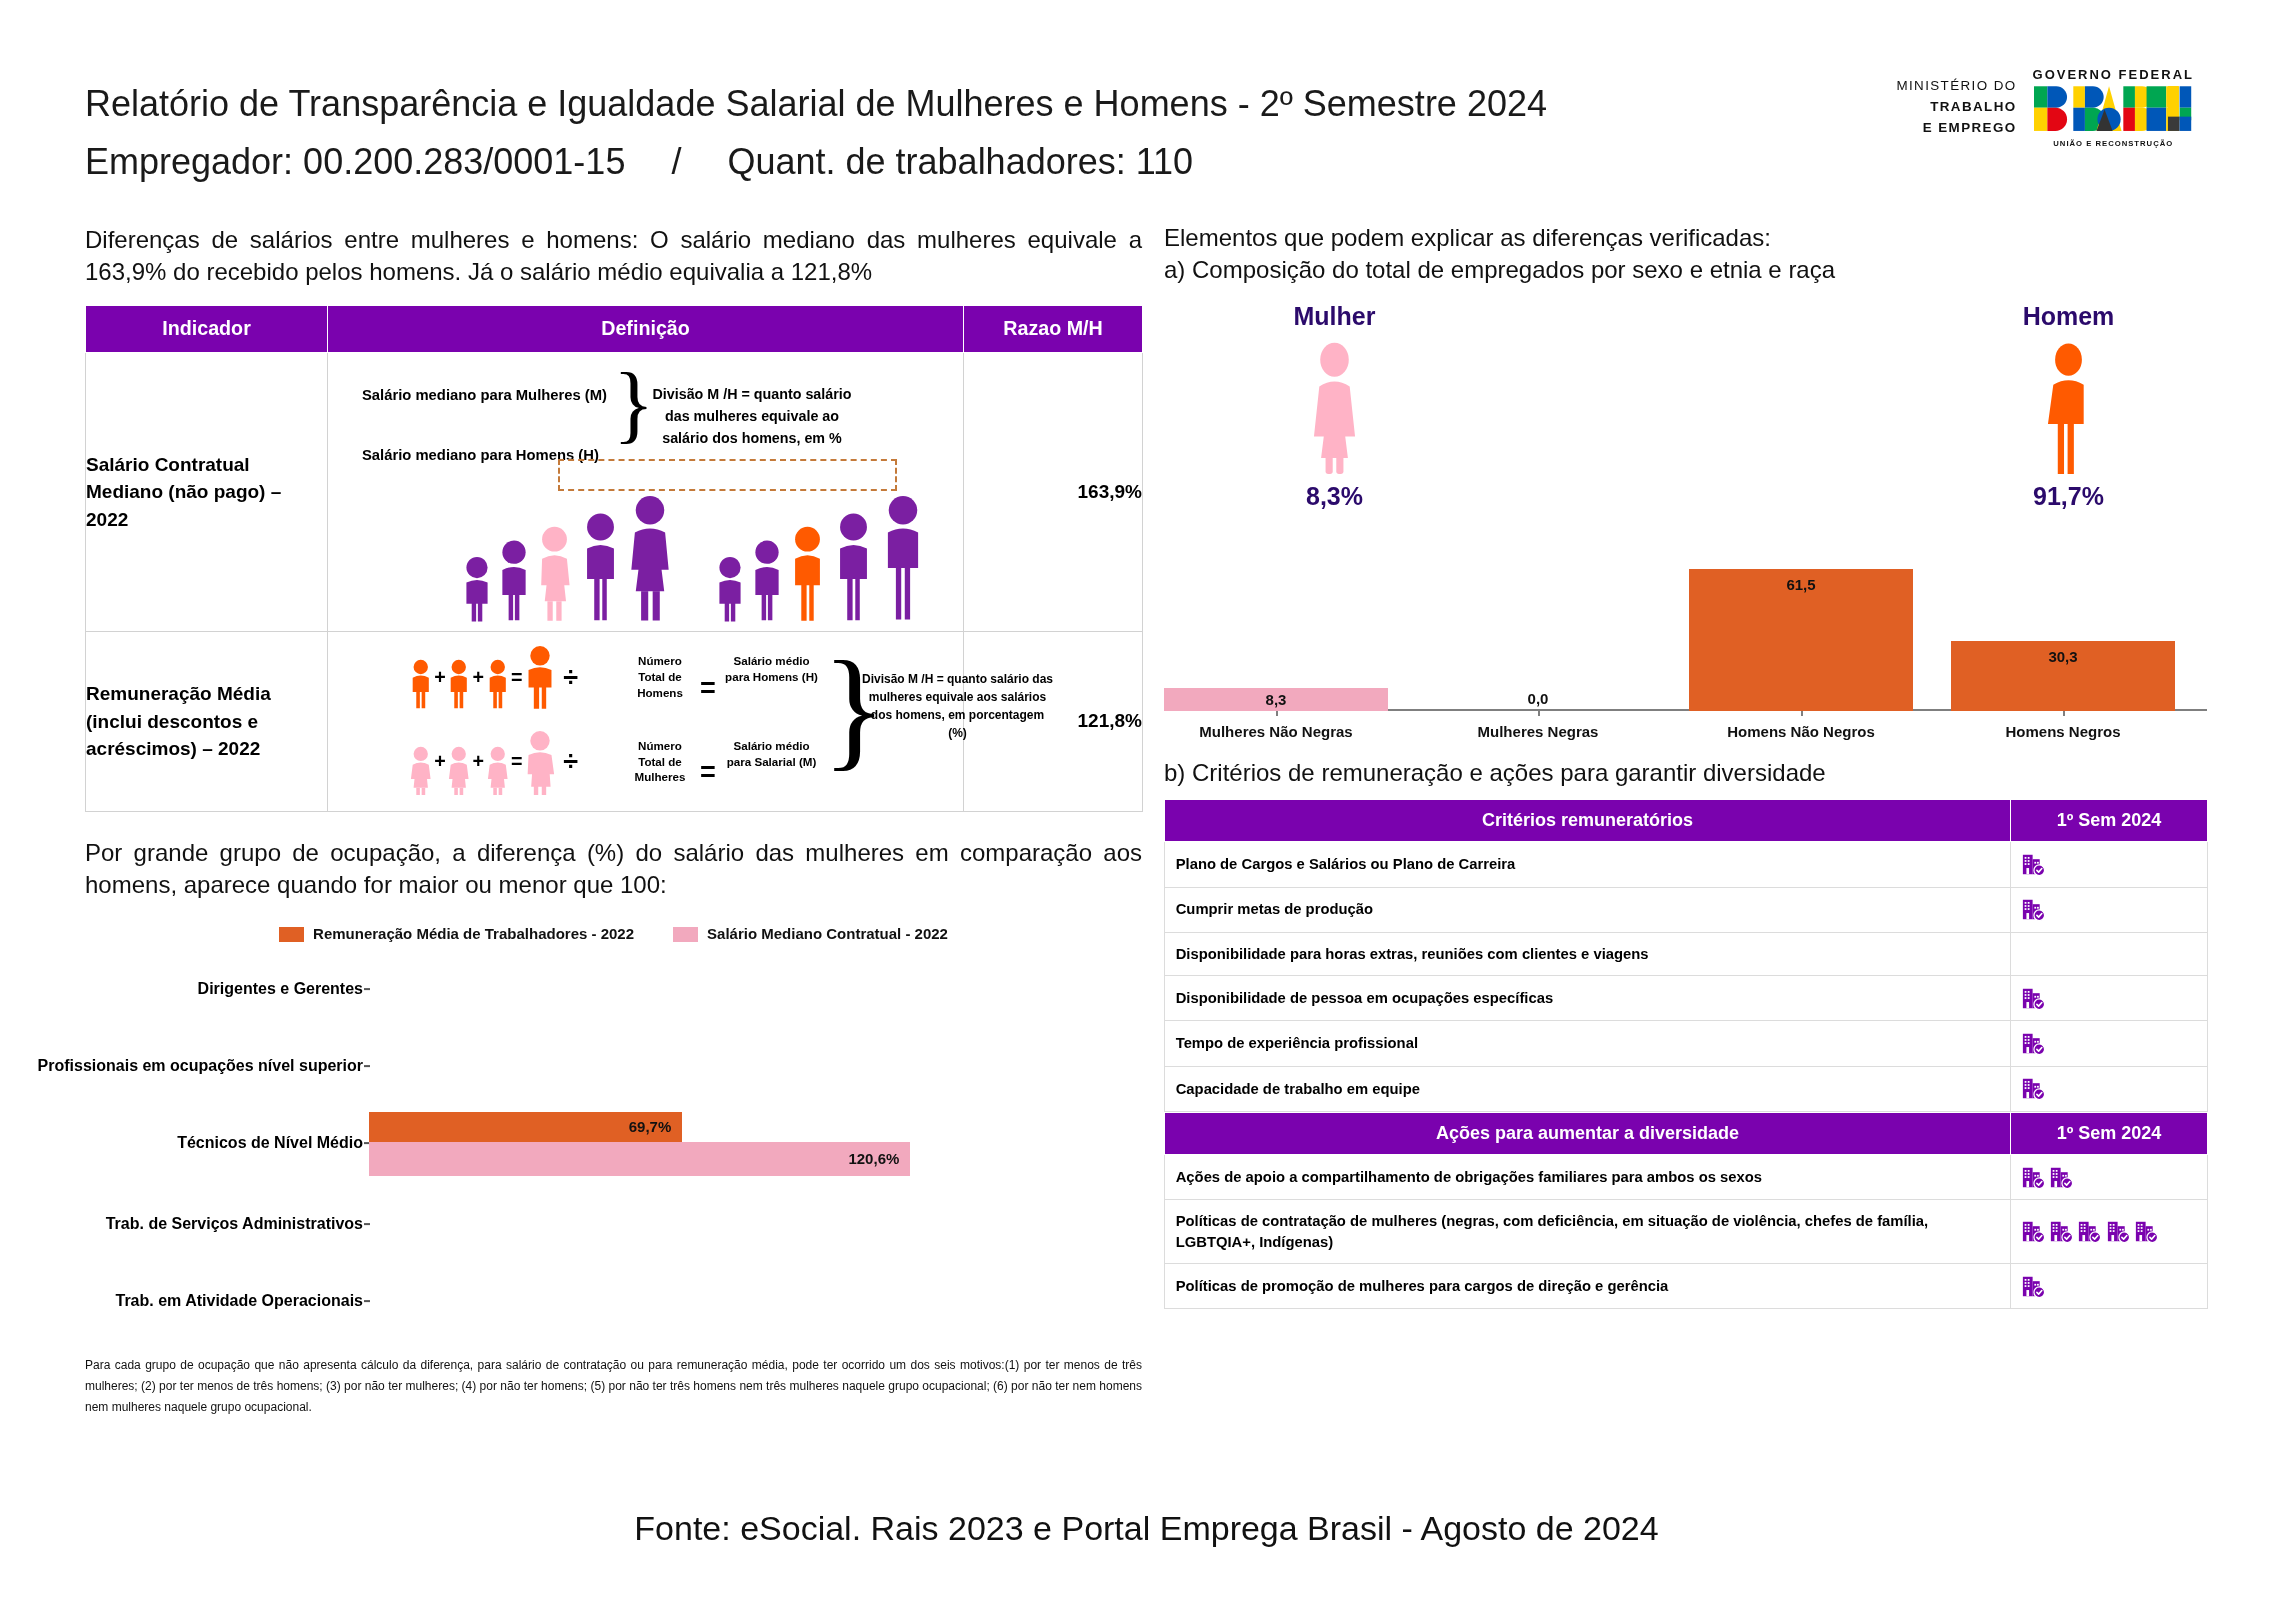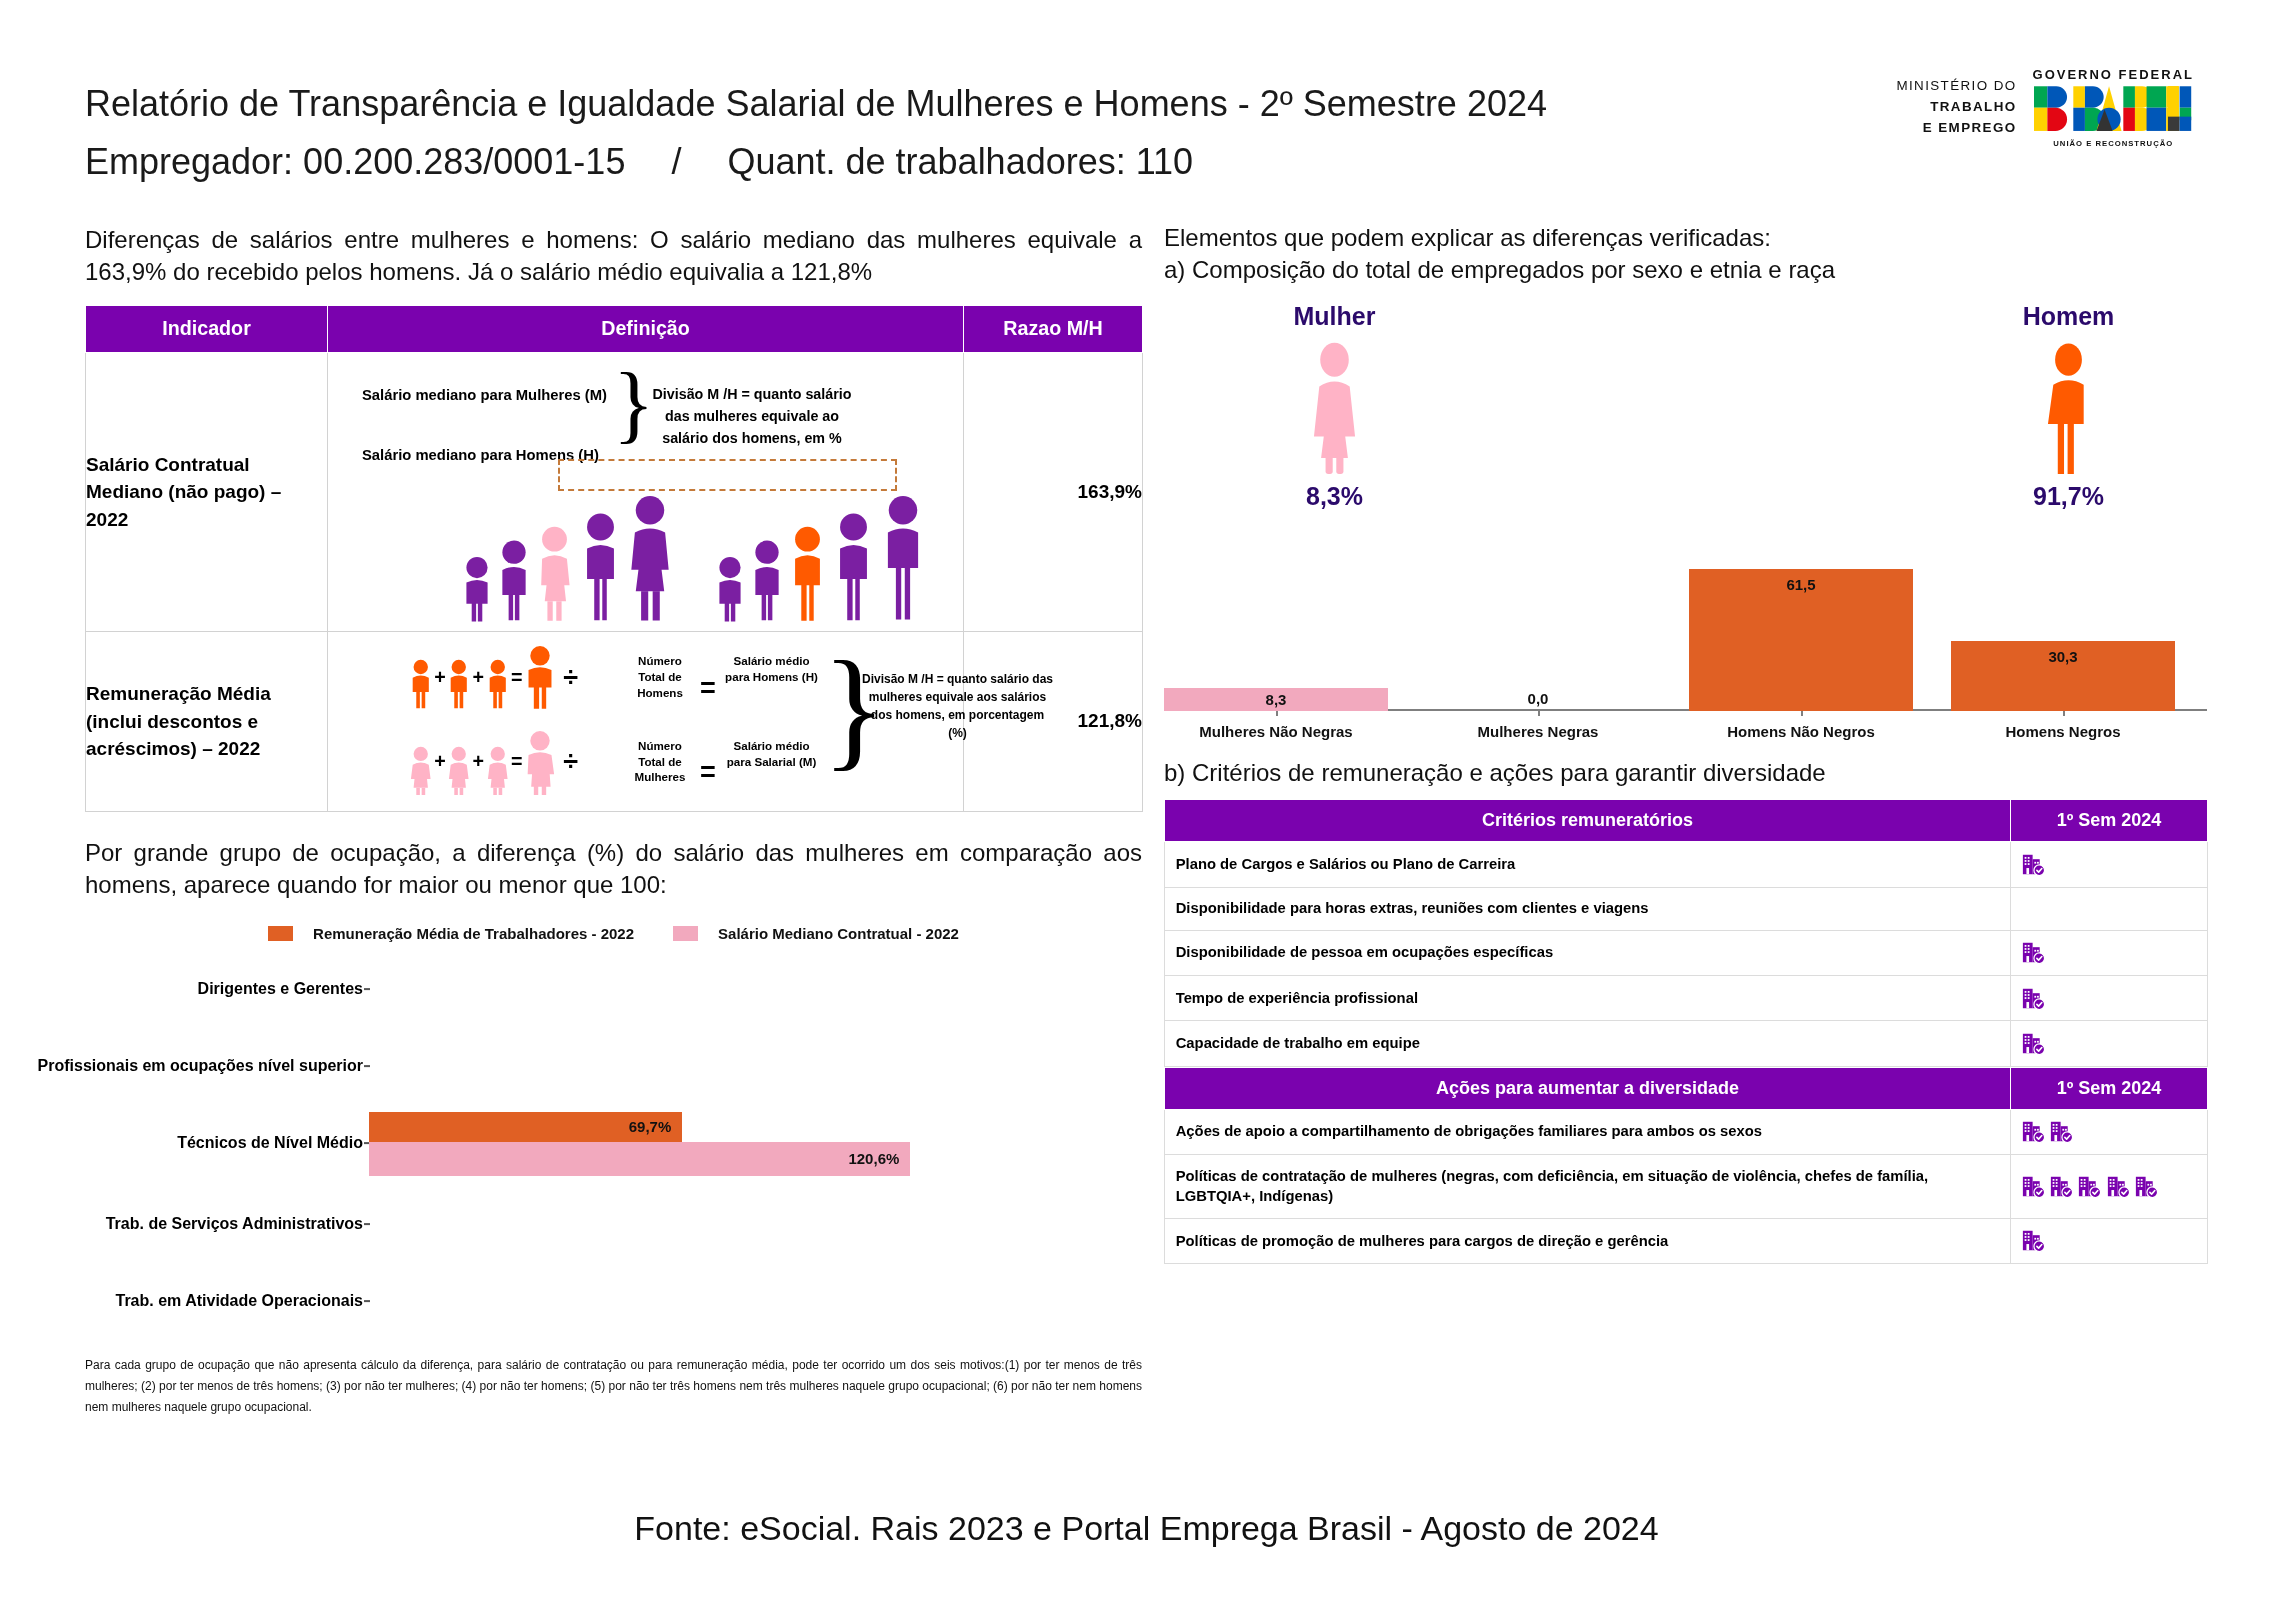--- a/index.html
+++ b/index.html
@@ -63,21 +63,21 @@
   .def2 .smalltxt { position:absolute; font-size:11.6px; font-weight:bold; line-height:1.35; text-align:center; }
   .def2 .brace2 { position:absolute; font-size:134px; font-weight:200; line-height:1; font-family:"Liberation Serif", serif; }
   .def2 .divtext2 { position:absolute; font-size:12px; font-weight:bold; text-align:center; line-height:1.5; width:193px; }
   .op { font-size:27px; font-weight:bold; align-self:center; }
   .op-small { font-size:19.7px; font-weight:bold; align-self:center; }
 
   
   #occ-text { margin-top:25px; width:1057px; }
 
   #legend { margin-top:23px; display:flex; justify-content:center; gap:39px; align-items:center; }
-  .legend-item { display:flex; align-items:center; gap:20px; }
+  .legend-item { display:flex; align-items:flex-end; gap:9px; }
   .legend-swatch { width:25px; height:15px; display:inline-block; }
   .legend-label { font-size:15px; font-weight:bold; color:#111; }
 
   #occ-chart { position:relative; width:1057px; height:376px; margin-top:16px; }
   .occ-row { position:absolute; left:0; width:1057px; height:63px; }
   .occ-label { position:absolute; right:779px; top:50%; transform:translateY(-50%);
                font-size:16px; font-weight:bold; white-space:nowrap; text-align:right; }
   .tick { position:absolute; left:279px; top:50%; transform:translateY(-50%); width:6.3px; height:1.8px; background:#555; }
   .bar { position:absolute; left:284px; display:flex; align-items:center; justify-content:flex-end; }
   .bar-val { font-size:15px; font-weight:bold; color:#111; padding-right:10.7px; }
@@ -456,20 +456,38 @@
               <rect x="6.5" y="11.5" width="2" height="2" fill="#fff"></rect>
               <rect x="5" y="17" width="3" height="7" fill="#fff"></rect>
               <rect x="12" y="7" width="8" height="17" fill="#7A02AE"></rect>
               <rect x="14" y="10" width="2" height="2" fill="#fff"></rect>
               <rect x="17" y="10" width="2" height="2" fill="#fff"></rect>
               <circle cx="19.5" cy="19.5" r="6" fill="#7A02AE" stroke="#fff" stroke-width="1.4"></circle>
               <path d="M16.8 19.6 l2 2 3.6-4" stroke="#fff" stroke-width="1.8" fill="none" stroke-linecap="round" stroke-linejoin="round"></path>
             </svg></td>
       </tr>
       <tr>
+        <td>Cumprir metas de produção</td>
+        <td class="icon-cell"><svg class="bld-icon" viewBox="0 0 26 26">
+              <rect x="1" y="2" width="11" height="22" fill="#7A02AE"></rect>
+              <rect x="3" y="4.5" width="2" height="2" fill="#fff"></rect>
+              <rect x="6.5" y="4.5" width="2" height="2" fill="#fff"></rect>
+              <rect x="3" y="8" width="2" height="2" fill="#fff"></rect>
+              <rect x="6.5" y="8" width="2" height="2" fill="#fff"></rect>
+              <rect x="3" y="11.5" width="2" height="2" fill="#fff"></rect>
+              <rect x="6.5" y="11.5" width="2" height="2" fill="#fff"></rect>
+              <rect x="5" y="17" width="3" height="7" fill="#fff"></rect>
+              <rect x="12" y="7" width="8" height="17" fill="#7A02AE"></rect>
+              <rect x="14" y="10" width="2" height="2" fill="#fff"></rect>
+              <rect x="17" y="10" width="2" height="2" fill="#fff"></rect>
+              <circle cx="19.5" cy="19.5" r="6" fill="#7A02AE" stroke="#fff" stroke-width="1.4"></circle>
+              <path d="M16.8 19.6 l2 2 3.6-4" stroke="#fff" stroke-width="1.8" fill="none" stroke-linecap="round" stroke-linejoin="round"></path>
+            </svg></td>
+      </tr>
+      <tr>
         <td>Disponibilidade para horas extras, reuniões com clientes e viagens</td>
         <td class="icon-cell"></td>
       </tr>
       <tr>
         <td>Disponibilidade de pessoa em ocupações específicas</td>
         <td class="icon-cell"><svg class="bld-icon" viewBox="0 0 26 26">
               <rect x="1" y="2" width="11" height="22" fill="#7A02AE"></rect>
               <rect x="3" y="4.5" width="2" height="2" fill="#fff"></rect>
               <rect x="6.5" y="4.5" width="2" height="2" fill="#fff"></rect>
               <rect x="3" y="8" width="2" height="2" fill="#fff"></rect>

